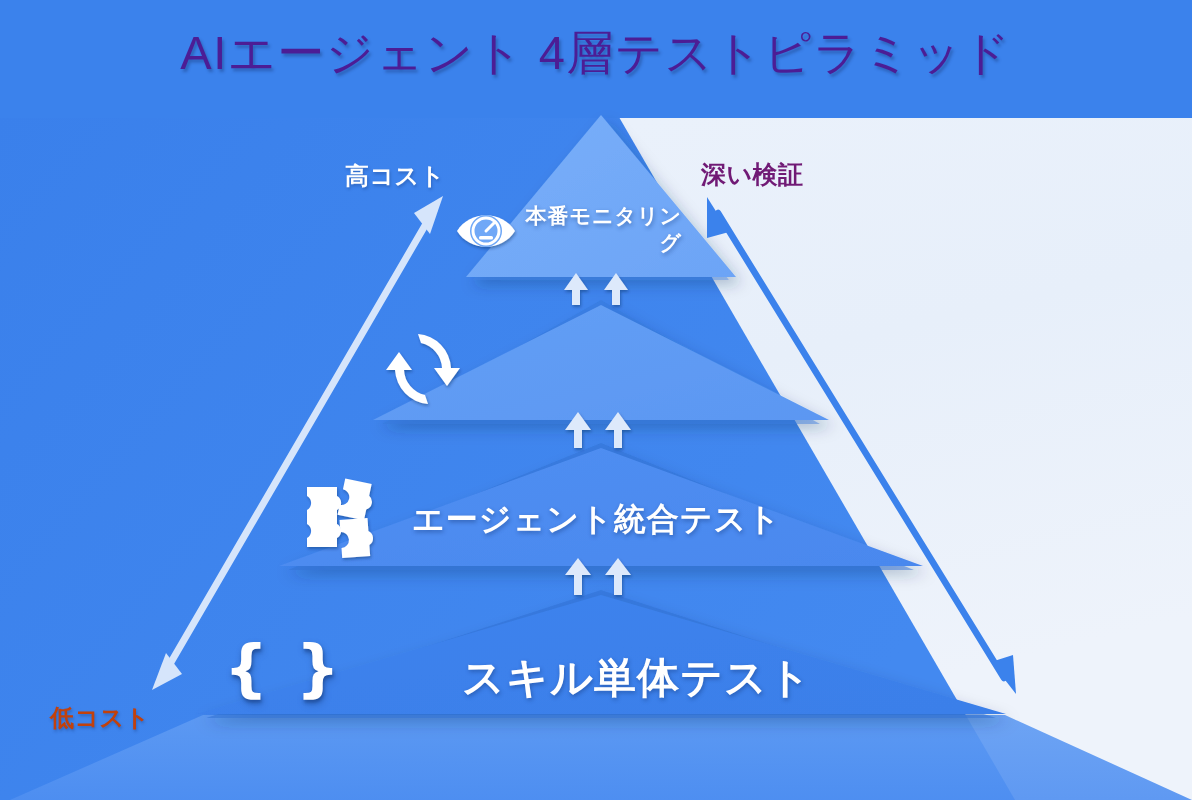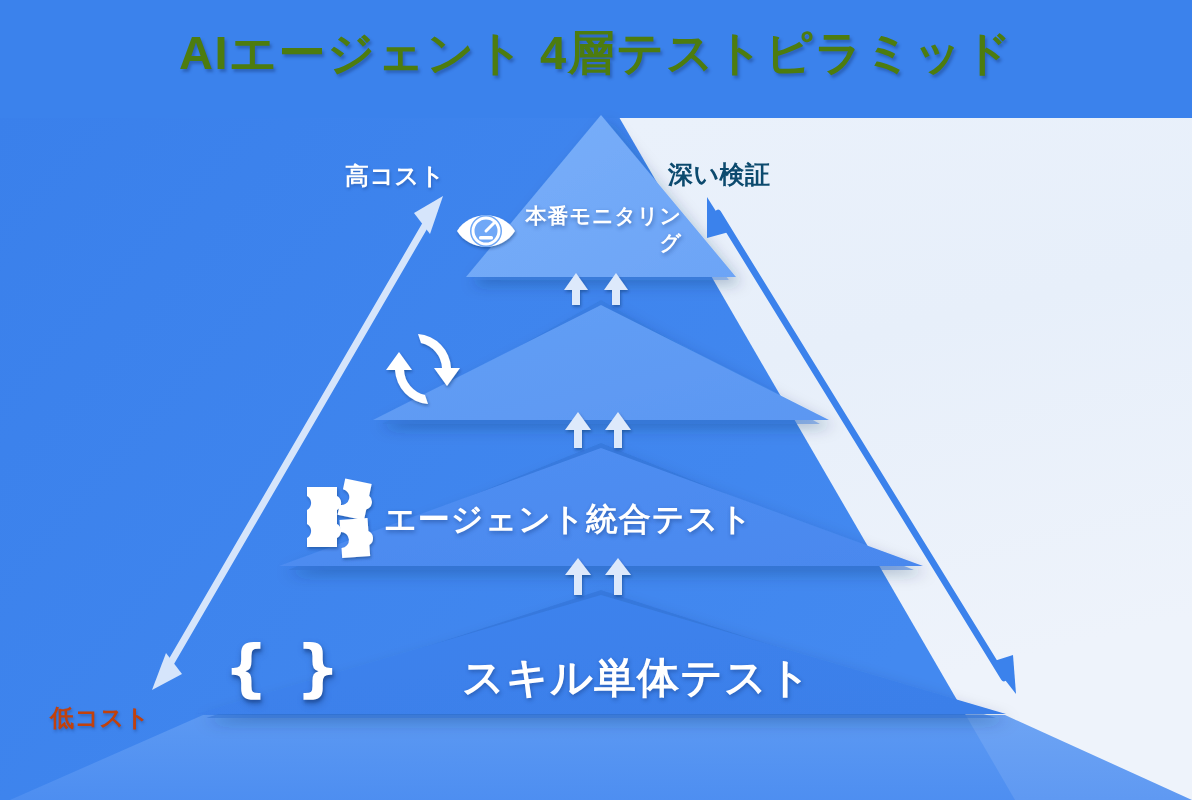--- a/index.html
+++ b/index.html
@@ -29,37 +29,37 @@
     white-space: nowrap;
     font-weight: 700;
     letter-spacing: 0.5px;
   }
   #title {
     left: 0;
     top: 22px;
     width: 1192px;
     text-align: center;
     font-size: 47px;
-    color: #4d7c0f;
-    font-weight: 700;
+    color: #4c1d95;
+    font-weight: 400;
     letter-spacing: 1.5px;
     text-shadow: 2px 3px 3px rgba(20,50,110,0.38);
   }
   #lbl-high-cost {
     left: 345px;
     top: 160px;
     font-size: 24px;
     color: #ffffff;
     text-shadow: 1px 2px 3px rgba(20,50,110,0.35);
   }
   #lbl-deep {
-    left: 668px;
+    left: 701px;
     top: 158px;
     font-size: 25px;
-    color: #0c4a6e;
+    color: #701a75;
   }
   #lbl-low-cost {
     left: 50px;
     top: 702px;
     font-size: 24px;
     color: #c2410c;
     text-shadow: 1px 2px 3px rgba(20,50,110,0.35);
   }
   #lbl-coverage {
     left: 1002px;
@@ -74,21 +74,21 @@
     font-weight: 700;
     text-shadow: 1px 2px 4px rgba(18,52,115,0.45);
     letter-spacing: 1px;
   }
   #tier-0-label {
     left: 462px;
     top: 650px;
     font-size: 42px;
   }
   #tier-1-label {
-    left: 384px;
+    left: 412px;
     top: 498px;
     font-size: 32px;
   }
   #tier-2-label {
     left: 504px;
     top: 352px;
     font-size: 31px;
   }
   #tier-3-label {
     left: 522px;

